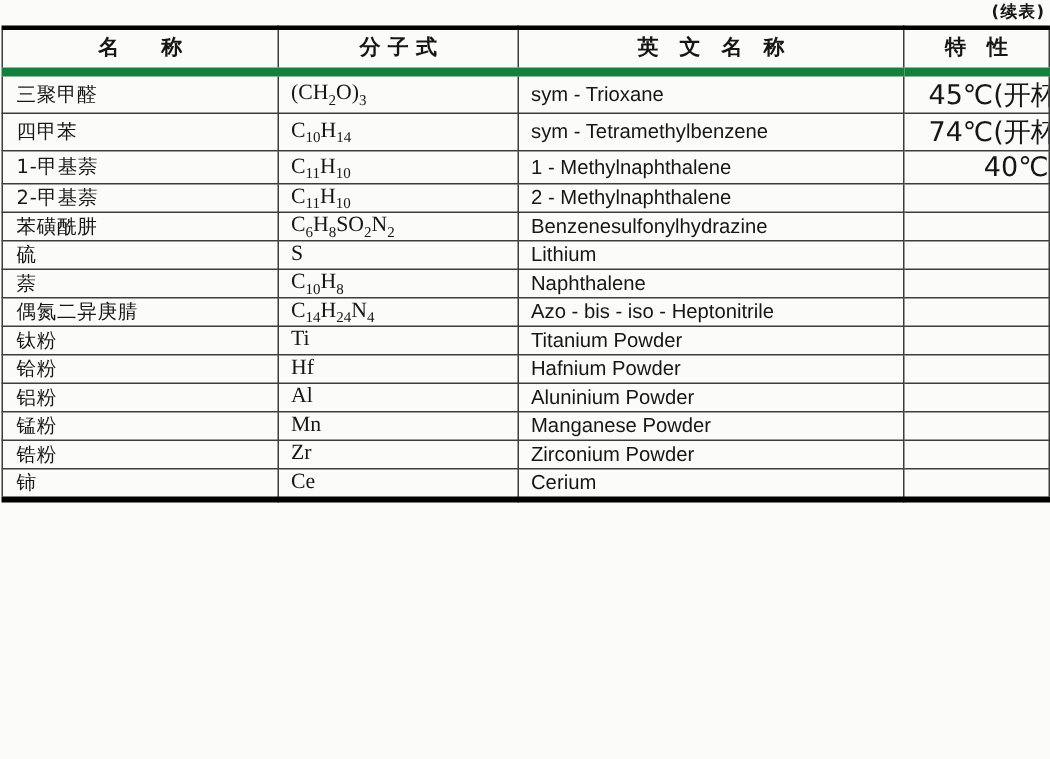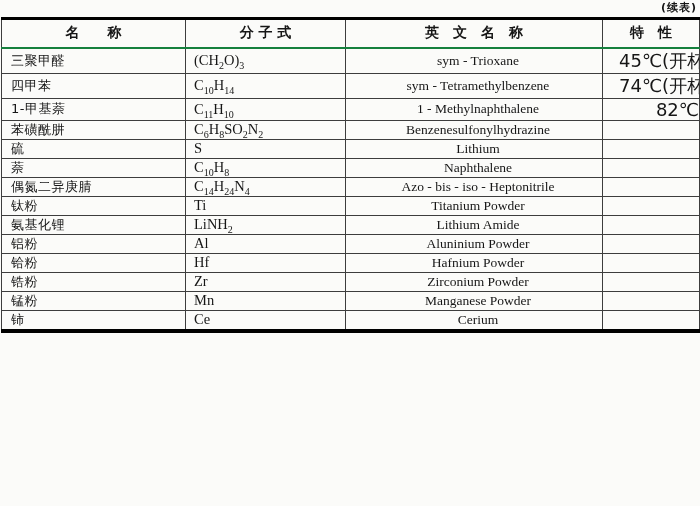--- a/index.html
+++ b/index.html
@@ -31,33 +31,33 @@
   tbody tr{height:16px;}
   th,td{
     border:1px solid #3d3d3d;
     padding:0;
     vertical-align:middle;
     overflow:hidden;
   }
   th{
     font-size:14px;font-weight:bold;
     text-align:center;white-space:pre;
-    border-bottom:2px solid #15803d;
+    border-bottom:6px solid #15803d;
   }
   td.cell-name{
     font-size:13px;padding-left:9px;letter-spacing:0.5px;
   }
   td.cell-formula{
     font-family:"Liberation Serif",serif;
     font-size:14.5px;padding-left:8px;
   }
   td.cell-formula sub{font-size:10px;line-height:0;}
   td.cell-english{
-    font-family:Liberation Serif, serif;
-    font-size:13.5px;padding-left:8px;text-align:center;
+    font-family:Liberation Sans, sans-serif;
+    font-size:13.5px;padding-left:8px;
   }
   td.cell-prop{
     font-size:18px;padding-left:16px;white-space:nowrap;text-align:right;
   }
 </style>
 </head>
 <body>
 
 <div class="continued-note">(续表)</div>
 
@@ -88,23 +88,29 @@
     <td class="cell-name">四甲苯</td>
     <td class="cell-formula">C<sub>10</sub>H<sub>14</sub></td>
     <td class="cell-english">sym - Tetramethylbenzene</td>
     <td class="cell-prop">74℃(开杯)</td>
   </tr>
 
   <tr>
     <td class="cell-name">1-甲基萘</td>
     <td class="cell-formula">C<sub>11</sub>H<sub>10</sub></td>
     <td class="cell-english">1 - Methylnaphthalene</td>
-    <td class="cell-prop">82℃</td>
+    <td class="cell-prop">40℃</td>
   </tr>
 
+  <tr>
+    <td class="cell-name">2-甲基萘</td>
+    <td class="cell-formula">C<sub>11</sub>H<sub>10</sub></td>
+    <td class="cell-english">2 - Methylnaphthalene</td>
+    <td class="cell-prop"></td>
+  </tr>
 
   <tr>
     <td class="cell-name">苯磺酰肼</td>
     <td class="cell-formula">C<sub>6</sub>H<sub>8</sub>SO<sub>2</sub>N<sub>2</sub></td>
     <td class="cell-english">Benzenesulfonylhydrazine</td>
     <td class="cell-prop"></td>
   </tr>
 
   <tr>
     <td class="cell-name">硫</td>
@@ -128,52 +134,46 @@
   </tr>
 
 
   <tr>
     <td class="cell-name">钛粉</td>
     <td class="cell-formula">Ti</td>
     <td class="cell-english">Titanium Powder</td>
     <td class="cell-prop"></td>
   </tr>
 
+
   <tr>
-    <td class="cell-name">氨基化锂</td>
-    <td class="cell-formula">LiNH<sub>2</sub></td>
-    <td class="cell-english">Lithium Amide</td>
+    <td class="cell-name">铪粉</td>
+    <td class="cell-formula">Hf</td>
+    <td class="cell-english">Hafnium Powder</td>
     <td class="cell-prop"></td>
   </tr>
 
   <tr>
     <td class="cell-name">铝粉</td>
     <td class="cell-formula">Al</td>
     <td class="cell-english">Aluninium Powder</td>
     <td class="cell-prop"></td>
   </tr>
 
   <tr>
-    <td class="cell-name">铪粉</td>
-    <td class="cell-formula">Hf</td>
-    <td class="cell-english">Hafnium Powder</td>
+    <td class="cell-name">锰粉</td>
+    <td class="cell-formula">Mn</td>
+    <td class="cell-english">Manganese Powder</td>
     <td class="cell-prop"></td>
   </tr>
 
   <tr>
     <td class="cell-name">锆粉</td>
     <td class="cell-formula">Zr</td>
     <td class="cell-english">Zirconium Powder</td>
-    <td class="cell-prop"></td>
-  </tr>
-
-  <tr>
-    <td class="cell-name">锰粉</td>
-    <td class="cell-formula">Mn</td>
-    <td class="cell-english">Manganese Powder</td>
     <td class="cell-prop"></td>
   </tr>
 
 
   <tr>
     <td class="cell-name">铈</td>
     <td class="cell-formula">Ce</td>
     <td class="cell-english">Cerium</td>
     <td class="cell-prop"></td>
   </tr>

